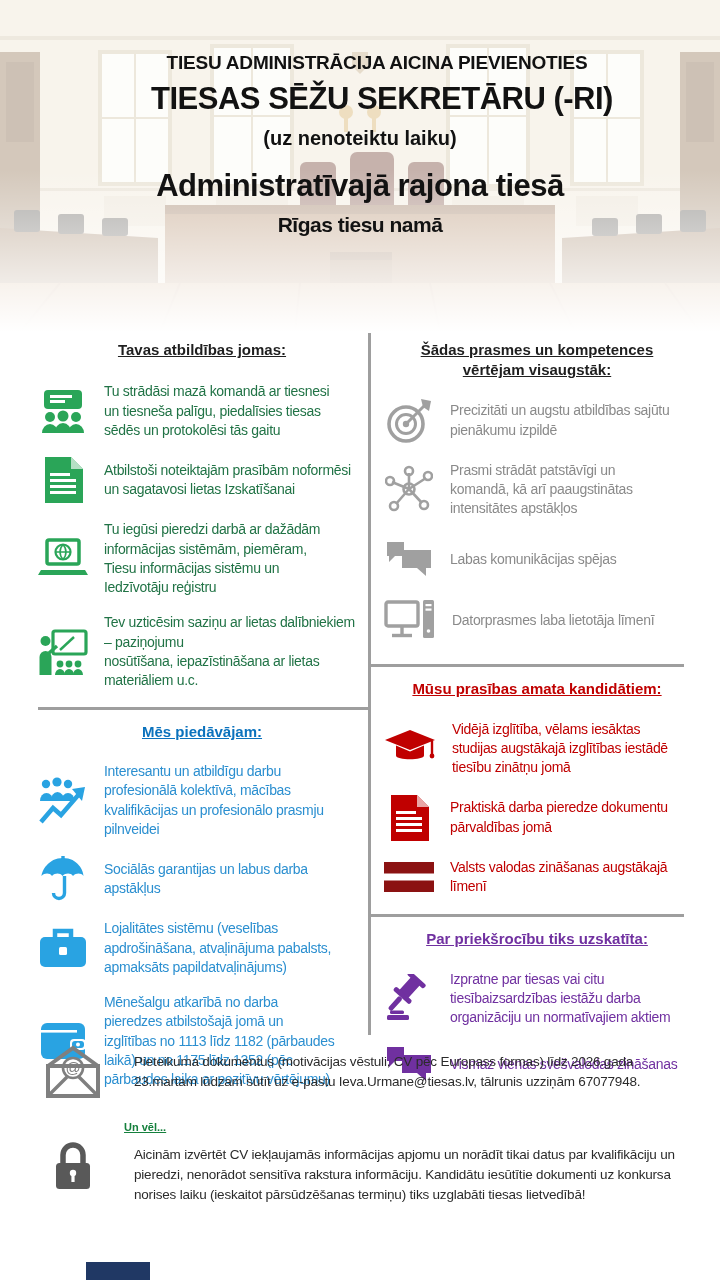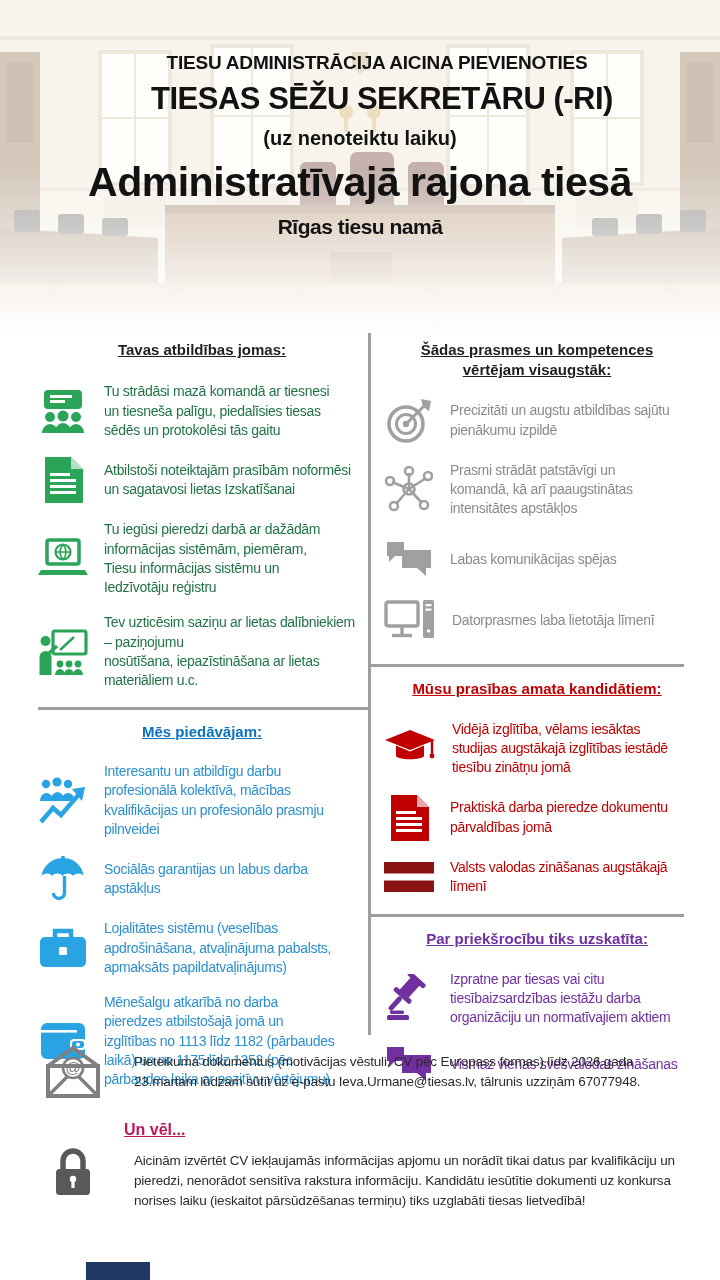--- a/index.html
+++ b/index.html
@@ -7,21 +7,21 @@
     width:720px;height:1280px;position:relative;background:#ffffff;
     font-family:"Liberation Sans", sans-serif;color:#222;overflow:hidden;
   }
   
   .hero{position:absolute;left:0;top:0;width:720px;height:332px;}
   .hero svg.scene{position:absolute;left:0;top:0;}
   .hero-text{position:absolute;left:0;top:52px;width:720px;text-align:center;color:#121212;}
   .hero-kicker{font-size:19px;font-weight:bold;letter-spacing:-0.2px;padding-left:34px;}
   .hero-title{font-size:31px;font-weight:bold;margin-top:7px;letter-spacing:-0.5px;margin-left:44px;}
   .hero-sub{font-size:20px;font-weight:bold;margin-top:10px;}
-  .hero-loc1{font-size:41px;font-weight:bold;margin-top:9px;letter-spacing:-0.5px;}
+  .hero-loc1{font-size:31px;font-weight:bold;margin-top:18px;letter-spacing:-0.5px;}
   .hero-loc2{font-size:21px;font-weight:bold;margin-top:9px;letter-spacing:-0.5px;}
   
   .col-left{position:absolute;left:38px;top:340px;width:328px;}
   .col-right{position:absolute;left:384px;top:340px;width:306px;}
   .vdivider{position:absolute;left:368px;top:333px;width:3px;height:702px;background:var(--divider);}
   .hdivider{height:3px;background:var(--divider);}
   .col-left .hdivider{width:330px;margin:16px 0 12px 0;}
   .col-right .hdivider{width:313px;margin:22px 0 12px -13px;}
   .sec-title{font-size:15px;font-weight:bold;text-align:center;text-decoration:underline;margin:0 0 4px 0;line-height:1.35;}
   .t-black{color:#1f1f1f;}
@@ -42,21 +42,21 @@
   .sec-red .icon{color:var(--red);}
   .sec-red .icon.icon-flag{color:var(--flag);}
   .sec-purple .txt{color:var(--purple);}
   .sec-purple .icon{color:var(--purple);}
   
   .footer{position:absolute;left:40px;top:1042px;width:655px;color:#333;}
   .f-row{display:flex;gap:18px;align-items:center;}
   .f-row .f-icon{flex:0 0 66px;display:flex;justify-content:center;color:#7f7f7f;}
   .f-row.lock-row .f-icon{color:#595959;}
   .f-text{margin:10px;font-size:13.5px;line-height:1.5;letter-spacing:-0.2px;white-space:pre-line;color:#2b2b2b;}
-  .f-more{margin:18px 0 2px 84px;font-size:16px;font-weight:bold;text-decoration:underline;color:#be185d;}
+  .f-more{margin:18px 0 2px 84px;font-size:11px;font-weight:bold;text-decoration:underline;color:#15803d;}
   .lock-row{margin-top:2px;align-items:flex-start;}
   .lock-row .f-icon{padding-top:6px;}
   .navy-bar{position:absolute;left:86px;top:1262px;width:64px;height:18px;background:var(--navy);}
 </style>
 </head>
 <body>
 
 <div class="hero">
   <svg class="scene" width="720" height="332" viewBox="0 0 720 332">
     <g opacity="0.42">

